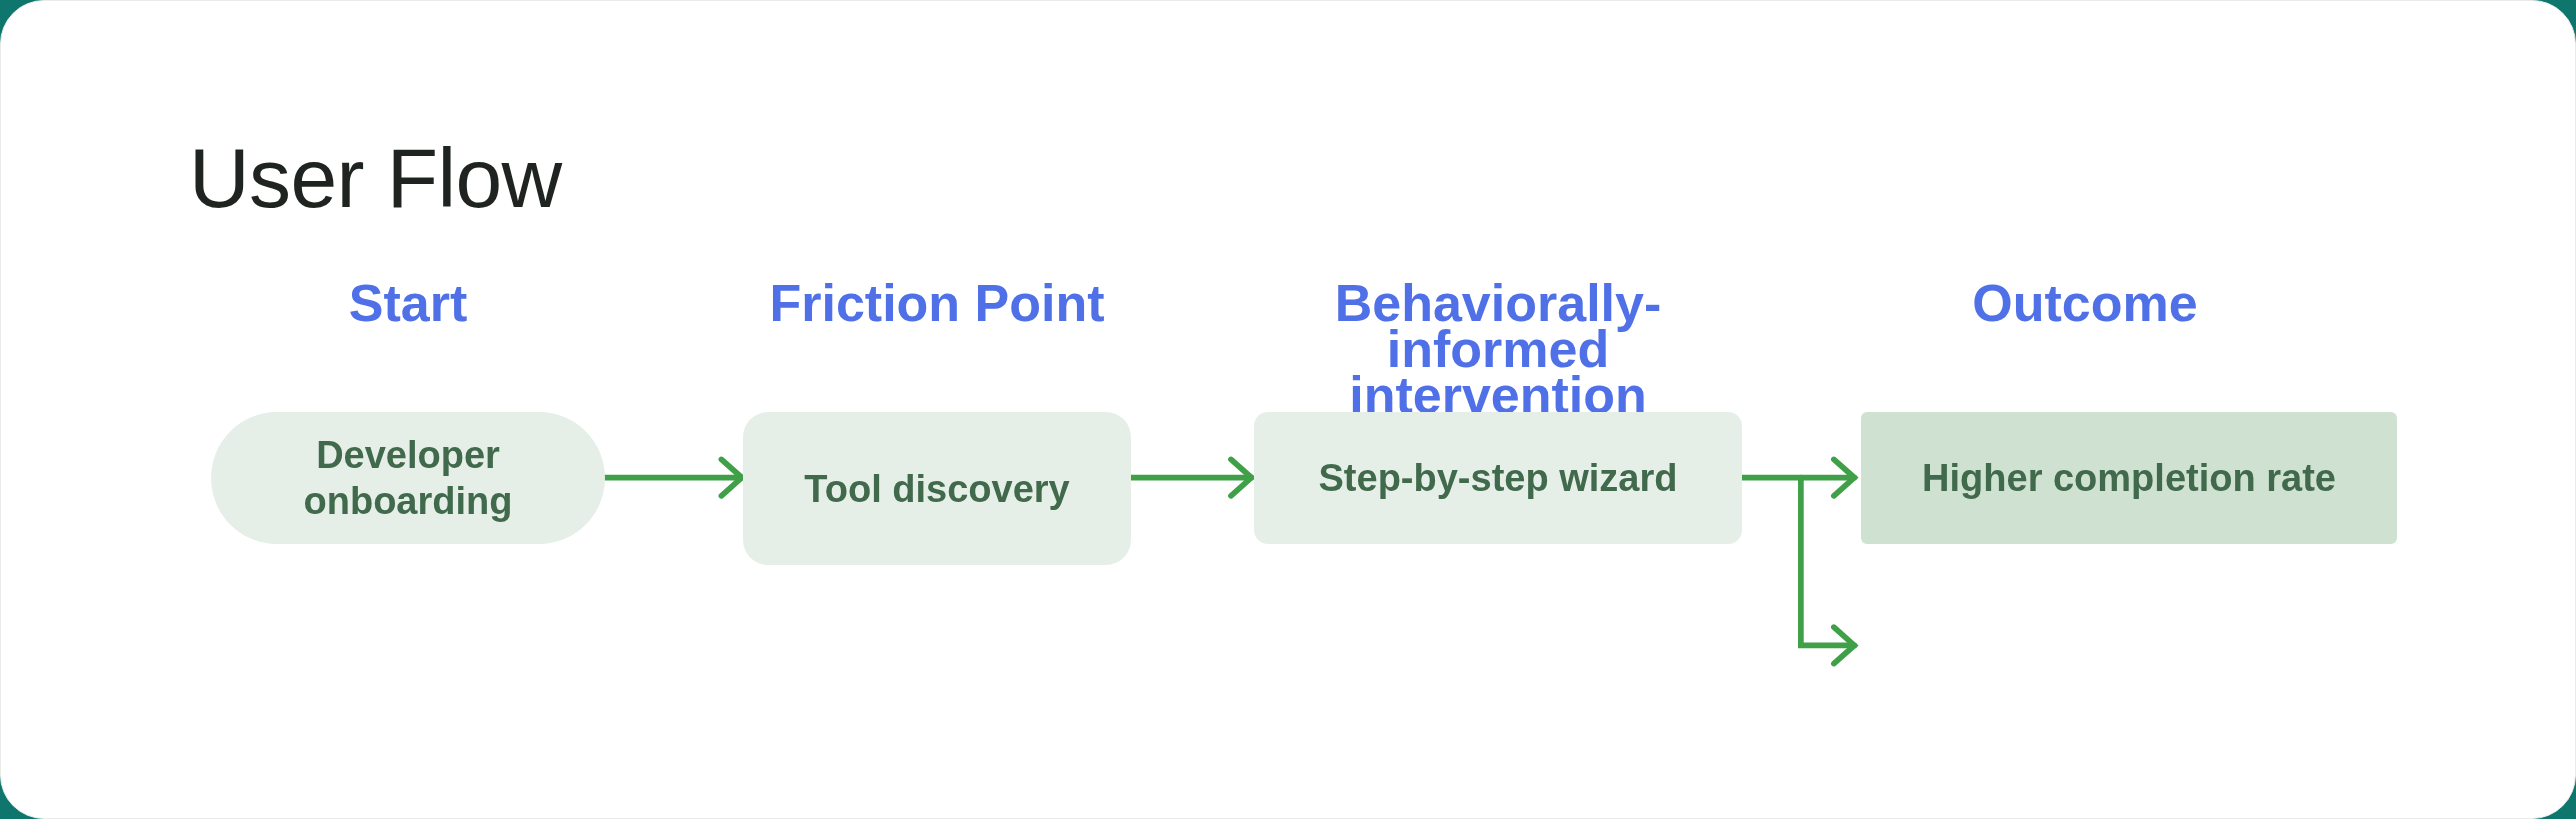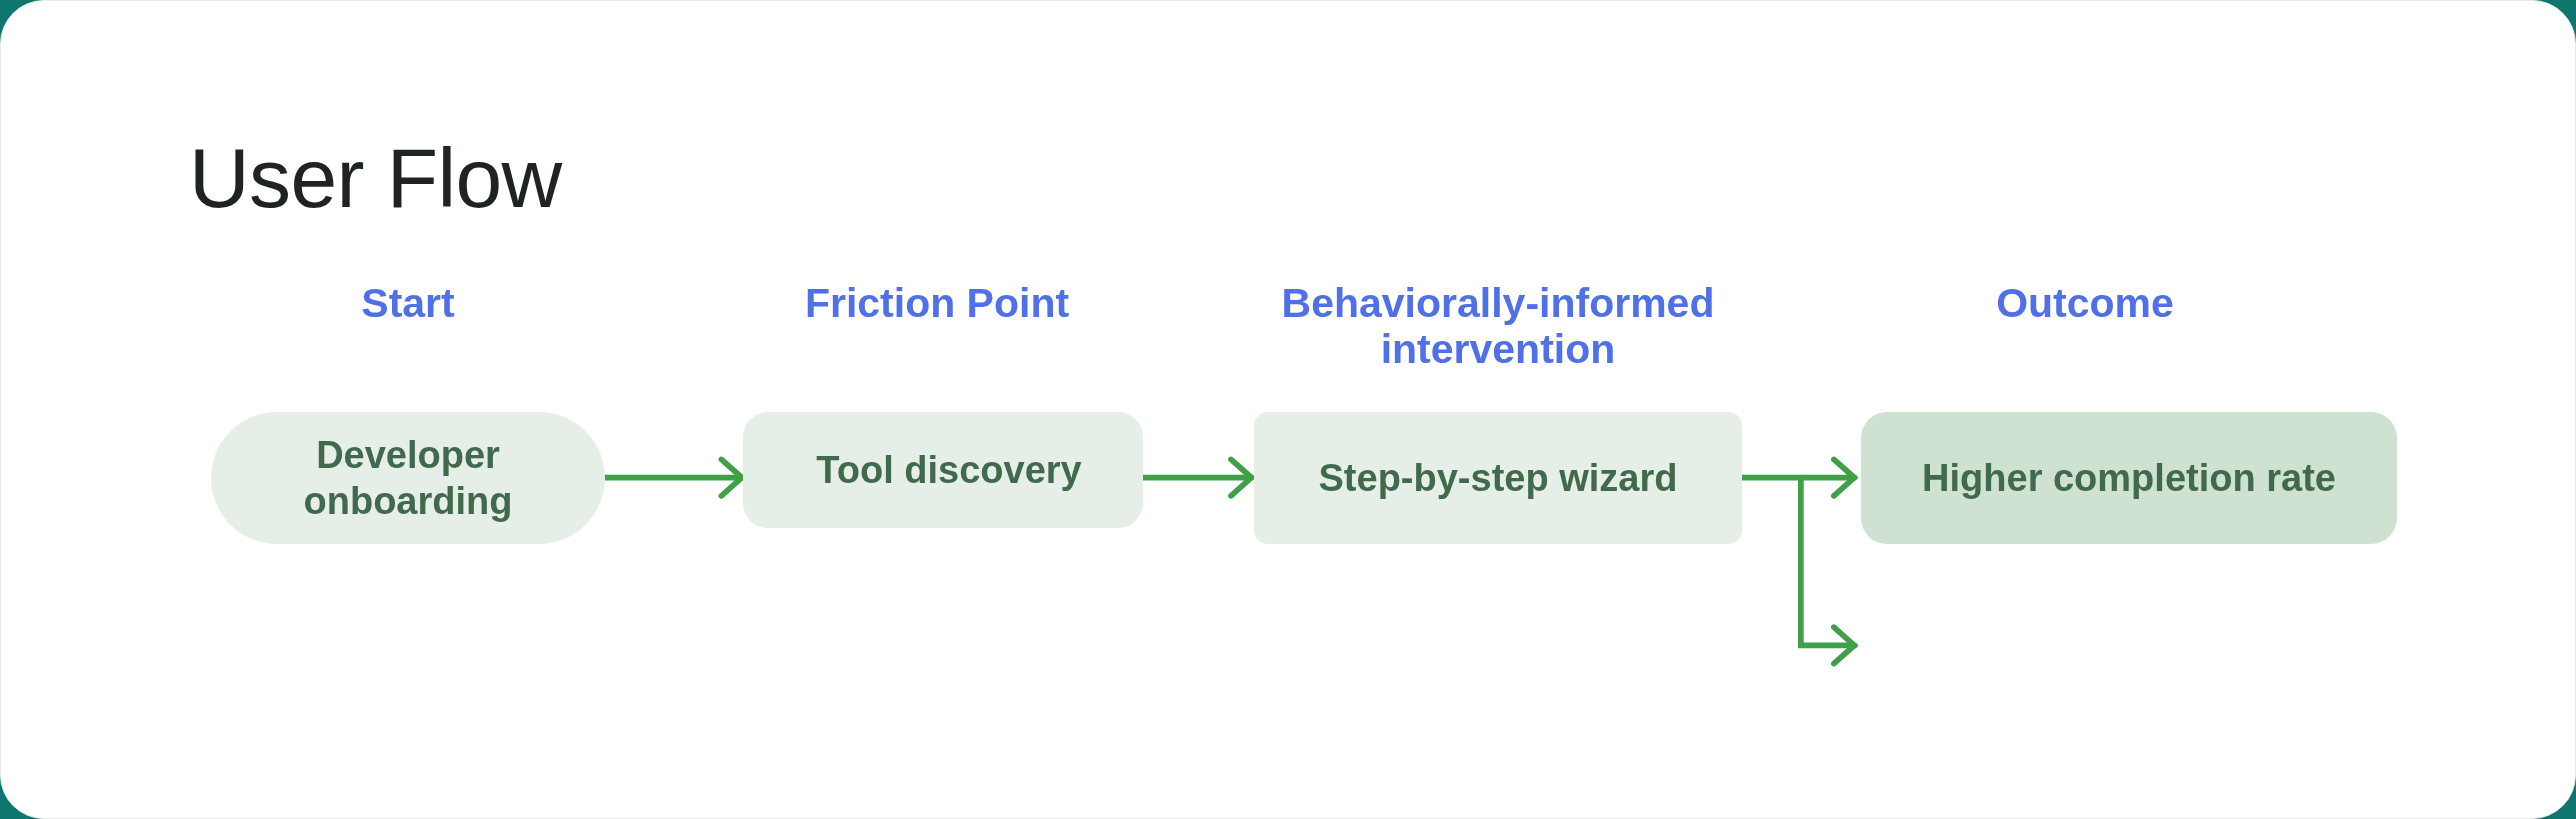--- a/index.html
+++ b/index.html
@@ -32,21 +32,21 @@
     font-size: 84px;
     font-weight: 400;
     color: #1f2420;
     line-height: 1.0;
     letter-spacing: -0.6px;
     white-space: nowrap;
   }
   .col-header {
     position: absolute;
     top: 279px;
-    font-size: 41px;
+    font-size: 52px;
     font-weight: 700;
     color: #5070e8;
     line-height: 46px;
     text-align: center;
   }
   .col-header.start    { left: 210px;  width: 394px; }
   .col-header.friction { left: 742px; width: 388px; }
   .col-header.behav    { left: 1253px; width: 488px; }
   .col-header.outcome  { left: 1816px; width: 536px; }
 
@@ -66,33 +66,32 @@
 
   .node.pill {
     left: 210px; top: 411px;
     width: 394px; height: 132px;
     border-radius: 66px;
   }
   .node.pill .node-label { width: 250px; }
 
   .node.tool {
     left: 742px; top: 411px;
-    width: 388px; height: 116px;
+    width: 388px; height: 153px;
     border-radius: 25px;
-    padding-left: 12px;
   }
   .node.wizard {
     left: 1253px; top: 411px;
     width: 488px; height: 132px;
     border-radius: 14px;
   }
   .node.out1 {
     left: 1860px; top: 411px;
     width: 536px; height: 132px;
-    border-radius: 26px;
+    border-radius: 6px;
   }
   .node.out2 {
     left: 1860px; top: 579px;
     width: 536px; height: 132px;
     border-radius: 26px;
   }
   .arrows {
     position: absolute;
     left: 0; top: 0;
     width: 2576px;

